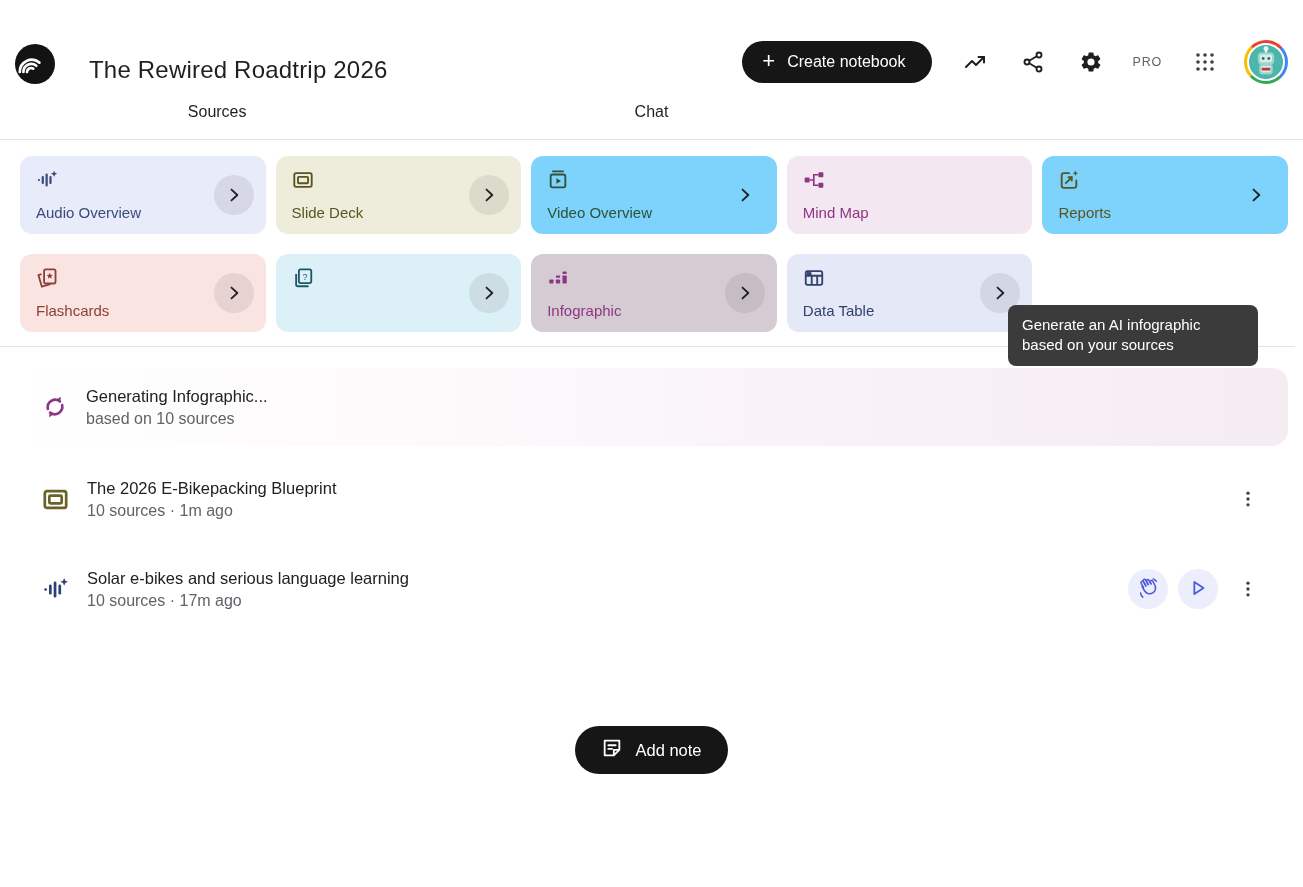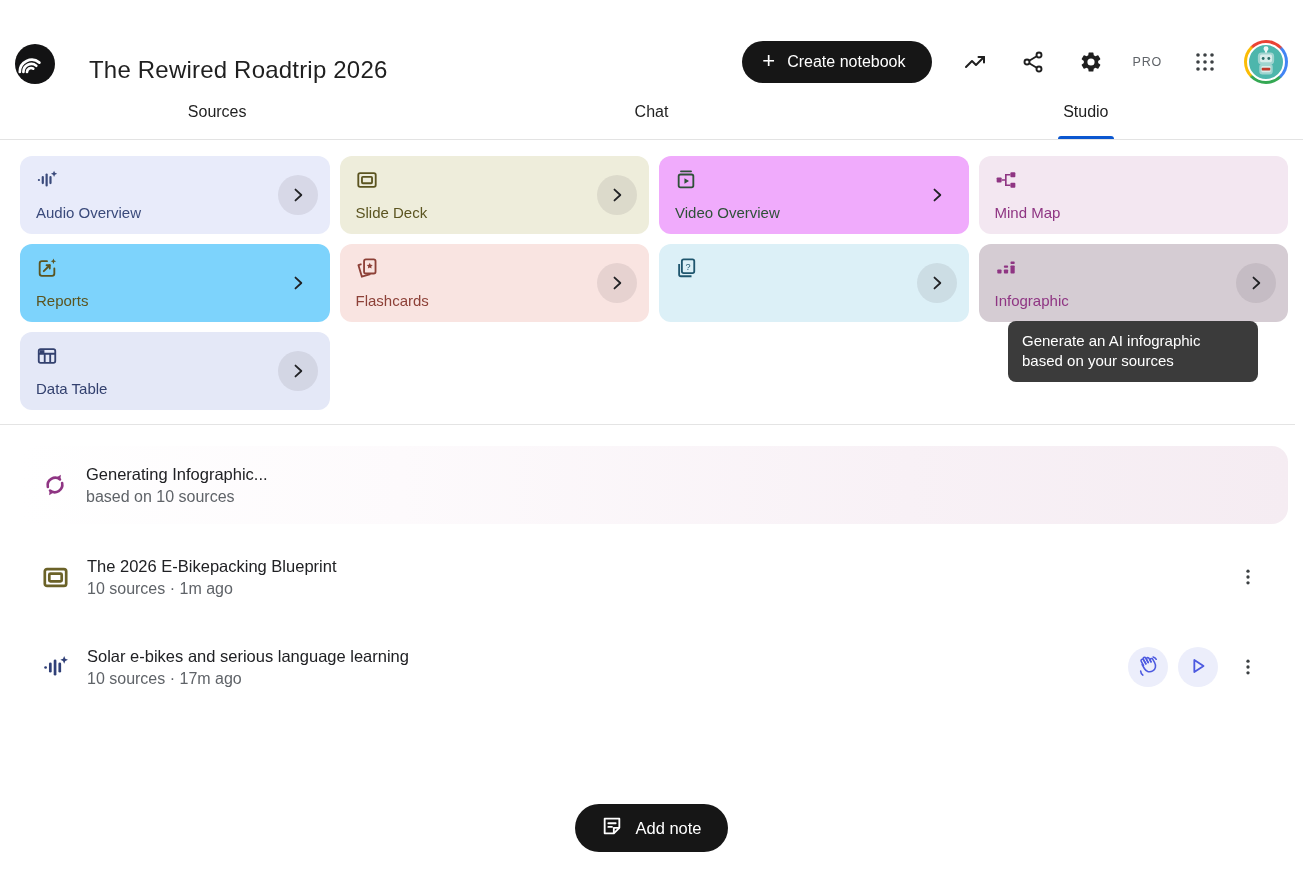--- a/index.html
+++ b/index.html
@@ -31,35 +31,35 @@
   
   .tabs { display:grid; grid-template-columns:1fr 1fr 1fr; height:56px;
     border-bottom:1px solid #e3e3e3; }
   .tab { position:relative; display:flex; align-items:center; justify-content:center;
     font-size:16px; color:#1f1f1f; cursor:pointer; }
   .tab .underline { display:none; position:absolute; bottom:0; width:56px; height:3px;
     border-radius:3px 3px 0 0; background:#0b57d0; }
   .tab.active .underline { display:block; }
 
   
-  .cards { display:grid; grid-template-columns:repeat(4,1fr); gap:10px 10px;
+  .cards { display:grid; grid-template-columns:repeat(5,1fr); gap:20px 10px;
     margin:16px 15px 0 20px; }
   .card { position:relative; height:78px; border-radius:12px; padding:13px 16px;
     display:flex; flex-direction:column; justify-content:space-between; cursor:pointer; }
   .card-icon { width:22px; height:22px; display:block; }
   .card-icon svg { width:22px; height:22px; display:block; }
   .card-label { font-size:15px; }
   .chev { position:absolute; right:12px; top:50%; transform:translateY(-50%);
     width:40px; height:40px; border-radius:50%; display:flex; align-items:center;
     justify-content:center; color:#1f1f1f; }
   .chev.circled { background:rgba(40,35,45,.09); }
   .chev svg { width:20px; height:20px; }
 
   
-  .tooltip { position:absolute; left:1008px; top:321px; width:250px; background:#3b3b3b;
+  .tooltip { position:absolute; left:1008px; top:305px; width:250px; background:#3b3b3b;
     color:#fff; border-radius:8px; padding:10px 14px; font-size:15px; line-height:1.35;
     z-index:6; }
 
   .divider { border-top:1px solid #e4e4e4; margin:14px 8px 0 0; }
 
   
   .list { padding:0 15px 0 20px; }
   .gen-row { margin-top:21px; height:78px; border-radius:16px; display:flex;
     align-items:center; padding-left:22px;
     background:linear-gradient(90deg,#ffffff 0%,#fdfafc 30%,#f8f1f6 70%,#f5ecf2 100%); }
@@ -169,24 +169,20 @@
 
   <div class="tabs">
     <div class="tab">
       <span>Sources</span>
 
     </div>
     <div class="tab">
       <span>Chat</span>
 
     </div>
-    <div class="tab active">
-      <span>Studio</span>
-      <span class="underline"></span>
-    </div>
   </div>
 
   <div class="cards">
 
     <div class="card" style="background: rgb(232, 235, 250); color: rgb(58, 74, 123);">
       <span class="card-icon">
         <svg viewBox="0 0 24 24" fill="currentColor">
             <rect x="2" y="10.8" width="2.4" height="2.4" rx="1.1"></rect>
             <rect x="6.2" y="7.5" width="2.4" height="9" rx="1.2"></rect>
             <rect x="10.4" y="4.8" width="2.4" height="14.4" rx="1.2"></rect>
@@ -210,21 +206,21 @@
           </svg>
       </span>
       <span class="card-label">Slide Deck</span>
       <span class="chev circled">
         <svg viewBox="0 0 24 24" fill="none" stroke="#202124" stroke-width="2.2" stroke-linecap="round" stroke-linejoin="round">
             <path d="M9 5.5l7 6.5-7 6.5"></path>
           </svg>
       </span>
     </div>
 
-    <div class="card" style="background: #f0abfc; color: rgb(46, 81, 56);">
+    <div class="card" style="background: #7dd3fc; color: rgb(46, 81, 56);">
       <span class="card-icon">
         <svg viewBox="0 0 24 24" fill="none" stroke="currentColor" stroke-width="2">
             <path d="M6.5 2.5h11" stroke-linecap="round"></path>
             <rect x="4" y="6" width="16" height="14" rx="2"></rect>
             <path d="M10.3 10l5 3-5 3z" fill="currentColor" stroke="none"></path>
           </svg>
       </span>
       <span class="card-label">Video Overview</span>
       <span class="chev">
         <svg viewBox="0 0 24 24" fill="none" stroke="#202124" stroke-width="2.2" stroke-linecap="round" stroke-linejoin="round">

